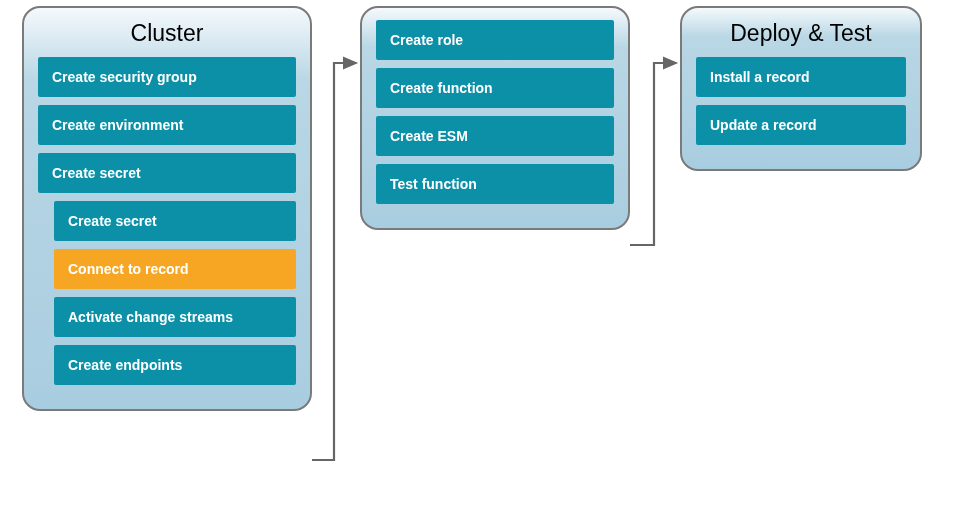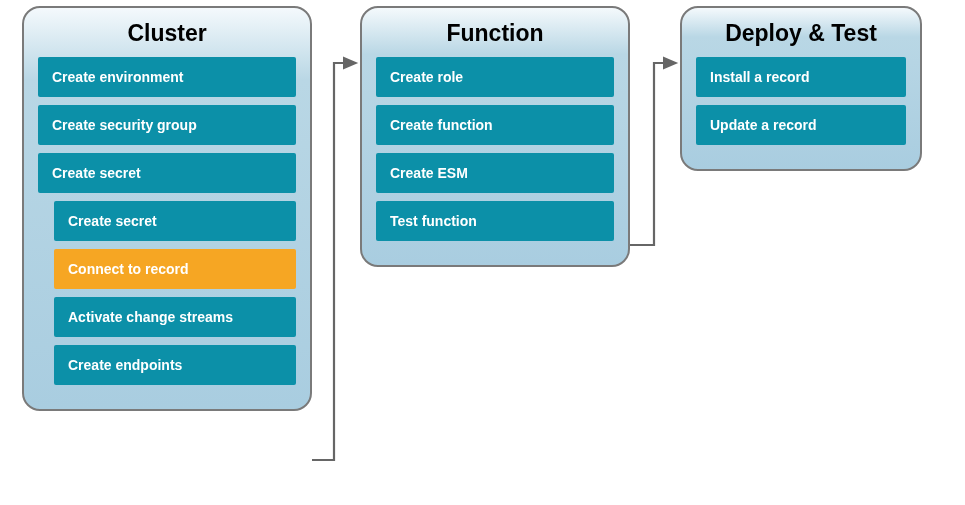--- a/index.html
+++ b/index.html
@@ -13,21 +13,21 @@
   }
   .panel {
     position: absolute;
     border: 2px solid #7a7a7a;
     border-radius: 18px;
     background: linear-gradient(to bottom, #f4f9fc 0%, #b9d7e5 18%, #a9cde0 100%);
     padding: 12px 14px 16px 14px;
   }
   .panel-title {
     font-size: 23px;
-    font-weight: bold;
+    font-weight: normal;
     color: #000;
     text-align: center;
     margin-bottom: 10px;
   }
   .step {
     background: #0c90a8;
     color: #ffffff;
     font-weight: bold;
     font-size: 14px;
     padding: 12px 14px;
@@ -43,31 +43,30 @@
   .arrow {
     position: absolute;
     pointer-events: none;
   }
 </style>
 </head>
 <body>
 
 <div class="panel" style="left:22px; top:6px; width:290px;">
   <div class="panel-title">Cluster</div>
+  <div class="step">Create security group</div>
   <div class="step">Create environment</div>
-  <div class="step">Create security group</div>
   <div class="step">Create secret</div>
   <div class="step indent">Create secret</div>
   <div class="step indent highlight">Connect to record</div>
   <div class="step indent">Activate change streams</div>
   <div class="step indent">Create endpoints</div>
 </div>
 
 <div class="panel" style="left:360px; top:6px; width:270px;">
-  <div class="panel-title">Function</div>
   <div class="step">Create role</div>
   <div class="step">Create function</div>
   <div class="step">Create ESM</div>
   <div class="step">Test function</div>
 </div>
 
 <div class="panel" style="left:680px; top:6px; width:242px;">
   <div class="panel-title">Deploy &amp; Test</div>
   <div class="step">Install a record</div>
   <div class="step">Update a record</div>

